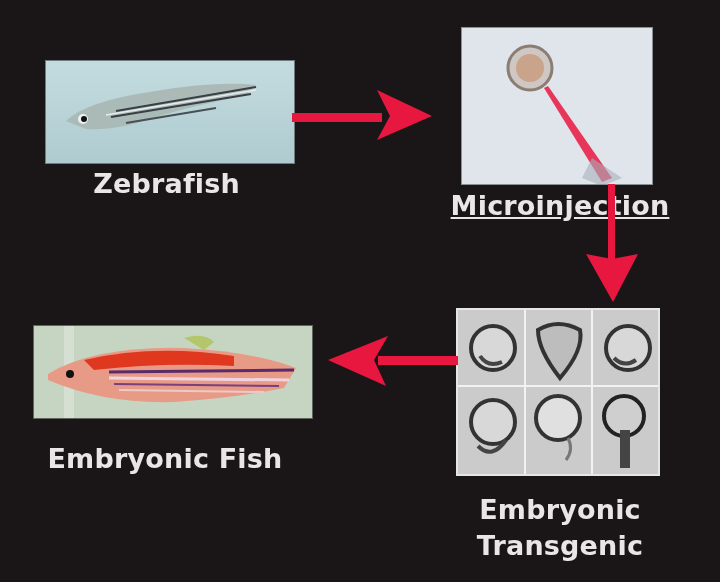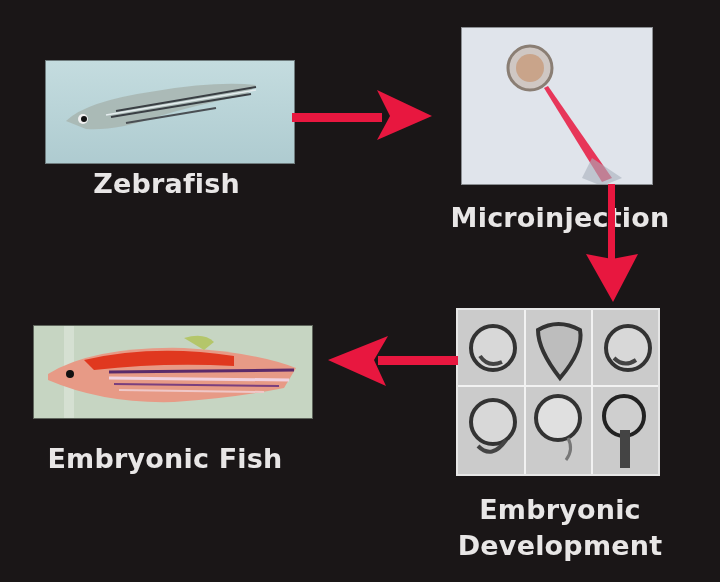--- a/index.html
+++ b/index.html
@@ -41,21 +41,21 @@
 
 <div class="panel" style="left:461px;top:27px;width:192px;height:158px;background:#dfe3ea;border:1px solid #8b8e92;">
   <svg width="192" height="158" viewBox="0 0 192 158">
     <rect width="192" height="158" fill="#e0e4eb"></rect>
     <circle cx="68" cy="40" r="22" fill="#cfc7c3" stroke="#8a7e74" stroke-width="3"></circle>
     <circle cx="68" cy="40" r="14" fill="#c9a48a"></circle>
     <polygon points="82,60 86,58 150,150 140,154" fill="#e8173f" opacity="0.85"></polygon>
     <polygon points="130,130 160,150 140,158 120,150" fill="#a8b0bc" opacity="0.6"></polygon>
   </svg>
 </div>
-<div class="label" style="left:445px;top:202px;width:230px;">Microinjection</div>
+<div class="label" style="left:445px;top:190px;width:230px;text-decoration:underline;">Microinjection</div>
 
 <div class="arrow" style="left:584px;top:184px;">
   <svg width="56" height="120" viewBox="0 0 56 120">
     <rect x="24" y="0" width="7" height="80" fill="#e8173f"></rect>
     <polygon points="2,70 28,75 54,70 29,118" fill="#e8173f"></polygon>
   </svg>
 </div>
 
 <div class="panel" style="left:456px;top:308px;width:204px;height:168px;background:#cfcfcf;border:2px solid #e6e6e6;">
   <svg width="200" height="164" viewBox="0 0 200 164">
@@ -72,21 +72,21 @@
 
     <circle cx="35" cy="112" r="22" fill="#d8d8d8" stroke="#333" stroke-width="4"></circle>
     <path d="M20 136 Q34 150 48 130" stroke="#444" stroke-width="4" fill="none"></path>
     <circle cx="100" cy="108" r="22" fill="#e0e0e0" stroke="#333" stroke-width="4"></circle>
     <path d="M110 128 Q116 140 108 150" stroke="#777" stroke-width="3" fill="none"></path>
     <circle cx="166" cy="106" r="20" fill="#cfcfcf" stroke="#222" stroke-width="4"></circle>
     <rect x="162" y="120" width="10" height="38" fill="#444"></rect>
   </svg>
 </div>
 <div class="label" style="left:450px;top:494px;width:220px;">Embryonic</div>
-<div class="label" style="left:440px;top:530px;width:240px;">Development</div>
+<div class="label" style="left:440px;top:530px;width:240px;">Transgenic</div>
 
 <div class="arrow" style="left:328px;top:334px;">
   <svg width="130" height="56" viewBox="0 0 130 56">
     <rect x="50" y="22" width="80" height="9" fill="#e8173f"></rect>
     <polygon points="0,26 60,2 46,26 58,52" fill="#e8173f"></polygon>
   </svg>
 </div>
 
 <div class="panel" style="left:33px;top:325px;width:280px;height:94px;background:#c8d6c4;border:1px solid #5f655c;">
   <svg width="280" height="94" viewBox="0 0 280 94">

